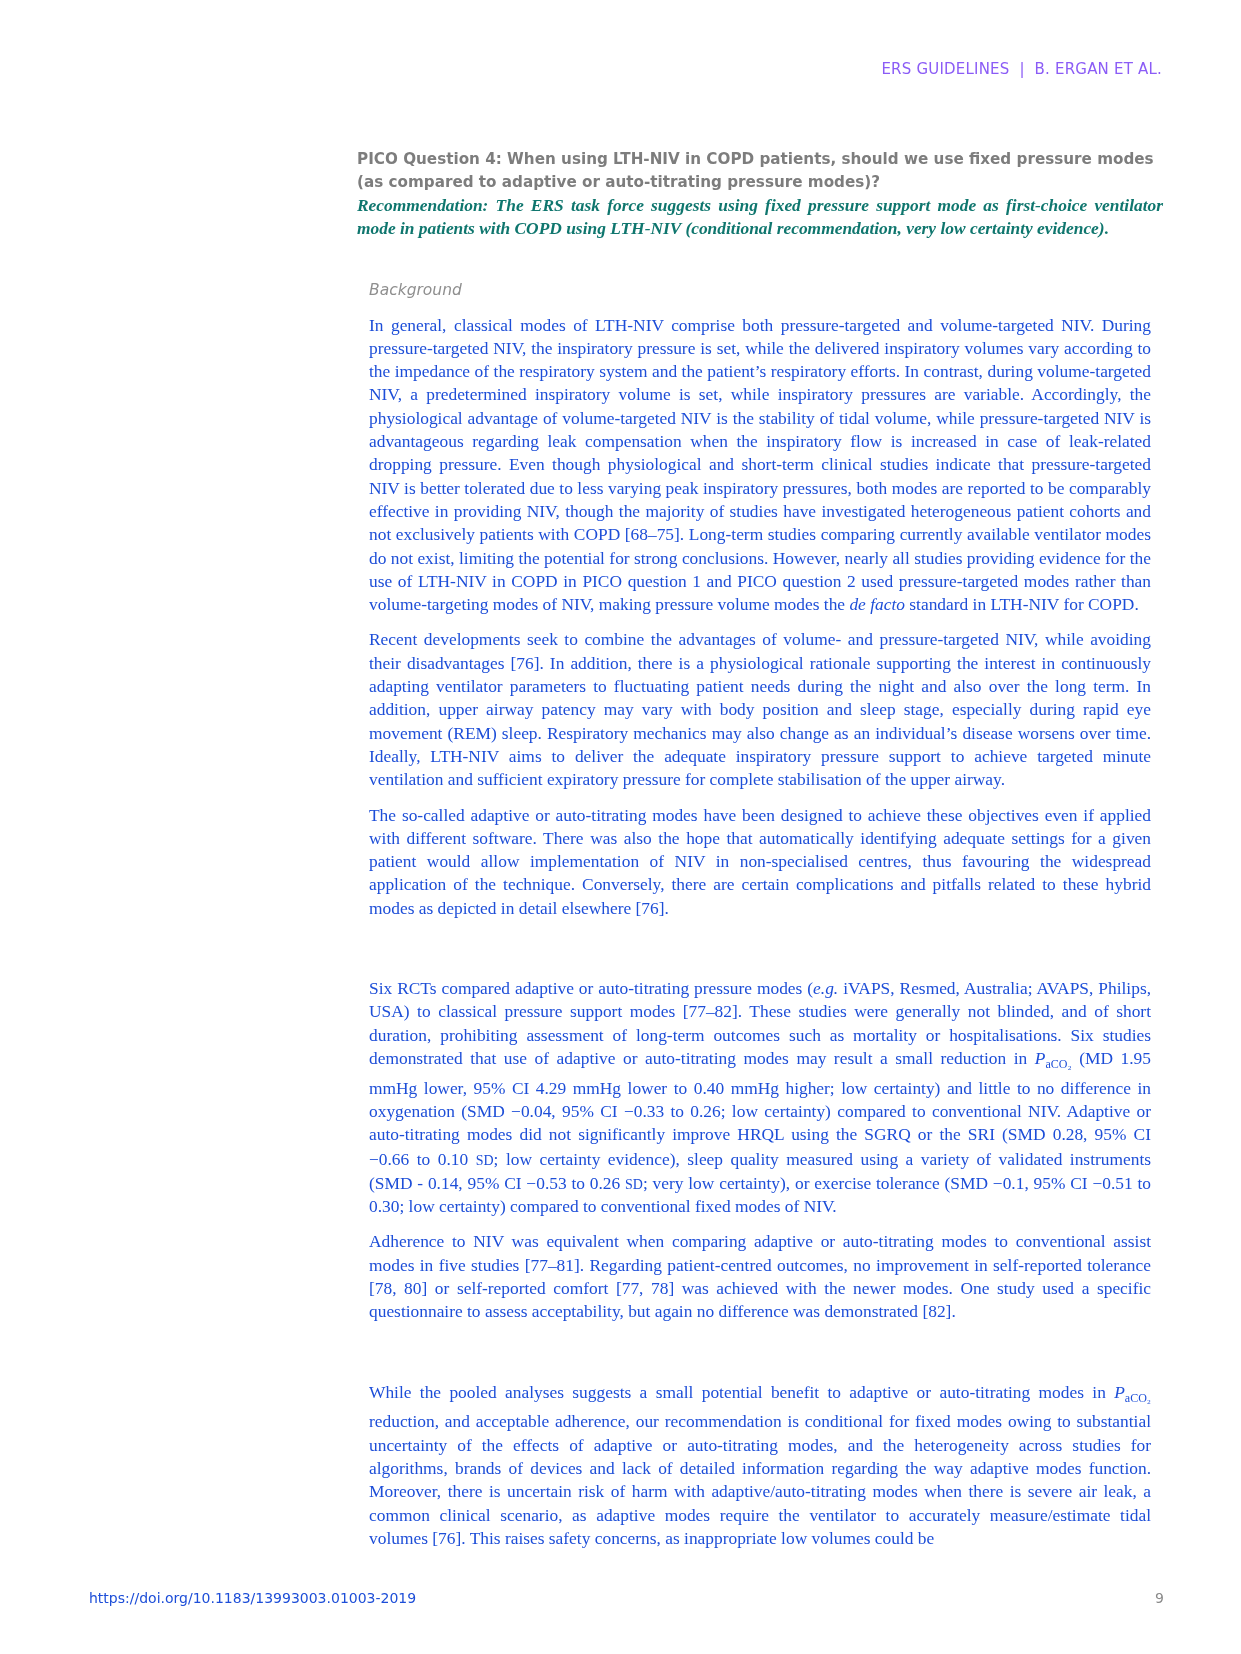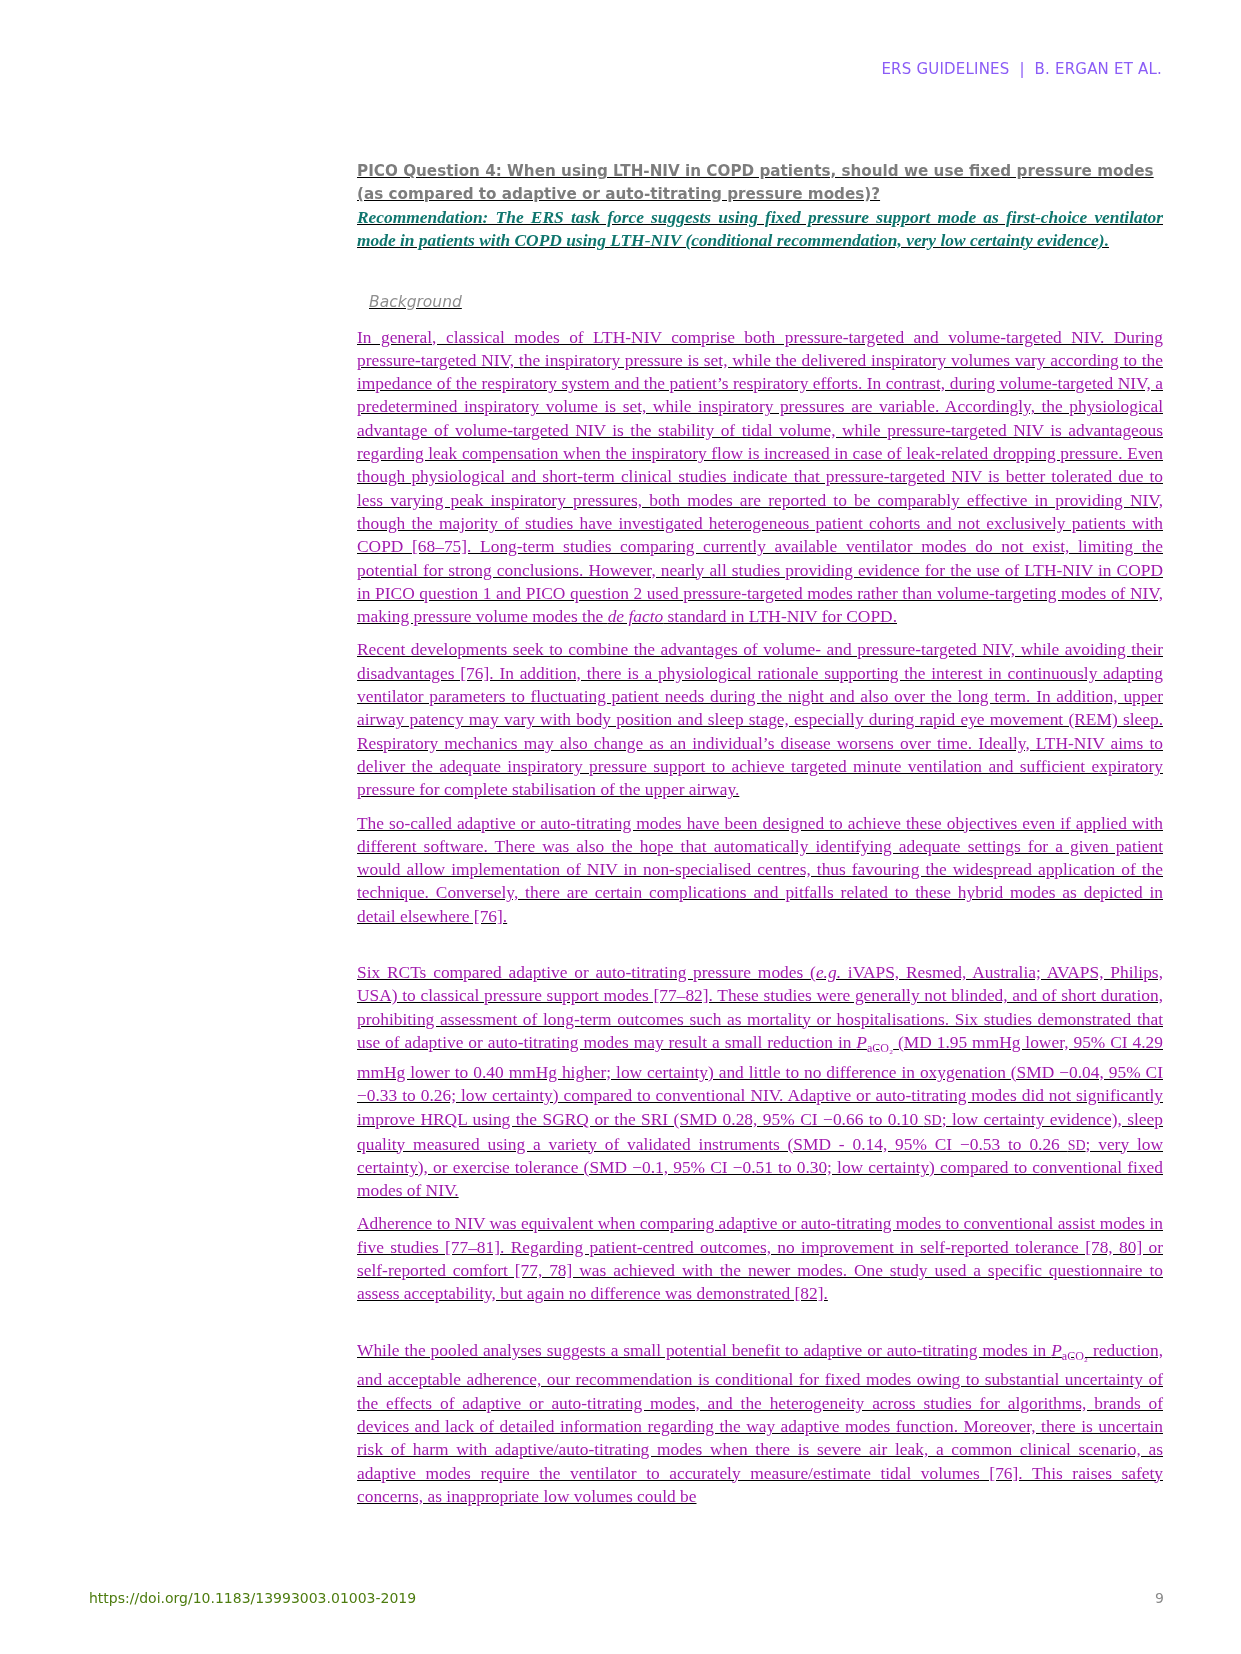--- a/index.html
+++ b/index.html
@@ -3,46 +3,46 @@
 <meta charset="utf-8">
 <style>
   html, body { margin: 0; padding: 0; background: #ffffff; }
   body { width: 1241px; height: 1654px; position: relative; overflow: hidden; }
   .running-head {
     position: absolute; top: 60px; right: 79px;
     font-family: "DejaVu Sans", sans-serif; font-size: 15px; color: #8b5cf6;
     letter-spacing: 0.2px;
   }
   .column {
-    position: absolute; left: 357px; top: 160px; width: 806px; text-decoration: underline;
+    position: absolute; left: 357px; top: 148px; width: 806px;
   }
   .pico-title {
     font-family: "DejaVu Sans", sans-serif; font-weight: bold;
     font-size: 15.2px; line-height: 23px; color: #7d7d7d; margin: 0;
   }
   .recommendation {
     font-family: "Liberation Serif", serif; font-style: italic; font-weight: bold;
     font-size: 17.4px; line-height: 23.3px; color: #0f766e; text-align: justify; margin: 0;
   }
   .section-head {
     font-family: "DejaVu Sans", sans-serif; font-style: italic; font-weight: normal;
     font-size: 15.5px; color: #8f8f8f; margin: 12px; line-height: 23px;
   }
   .para {
     font-family: "Liberation Serif", serif; font-size: 17.4px; line-height: 23.3px;
-    color: #a21caf; text-align: justify; margin: 0; hyphens: none;
+    color: #1d4ed8; text-align: justify; margin: 12px; hyphens: none;
   }
   .para + .para { margin-top: 10px; }
   .gap-lg { height: 26px; }
   .gap-xl { height: 33px; }
   .sc { font-variant: small-caps; font-size: 20px; }
   sub { font-size: 12px; }
   .footer-doi {
     position: absolute; left: 89px; top: 1590px;
-    font-family: "DejaVu Sans", sans-serif; font-size: 14px; color: #4d7c0f;
+    font-family: "DejaVu Sans", sans-serif; font-size: 14px; color: #1d4ed8;
   }
   .page-number {
     position: absolute; right: 77px; top: 1590px;
     font-family: "DejaVu Sans", sans-serif; font-size: 14px; color: #8a8a8a;
   }
 </style>
 </head>
 <body>
 
 <div class="running-head" style="white-space: pre;">ERS GUIDELINES  |  B. ERGAN ET AL.</div>

